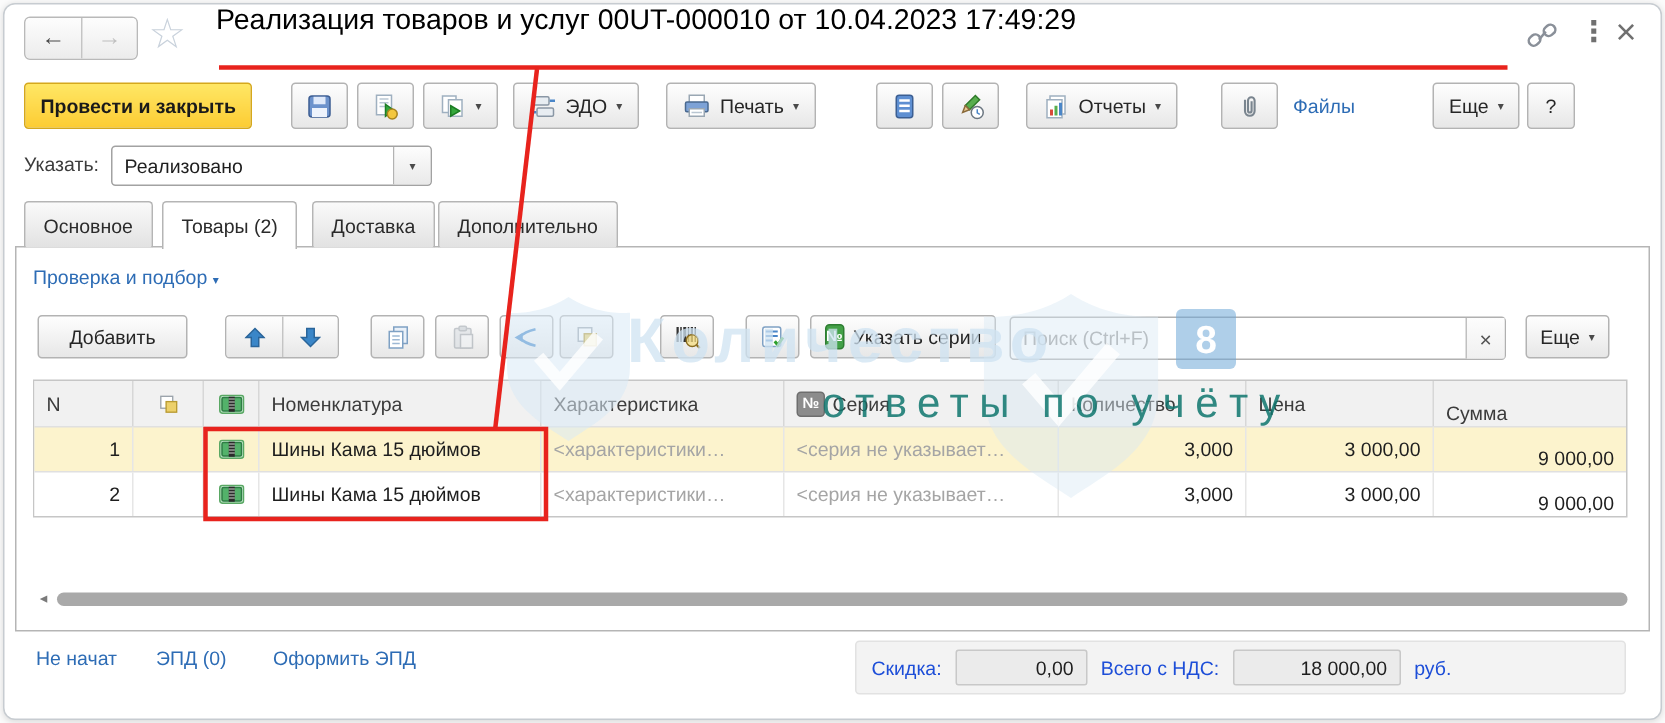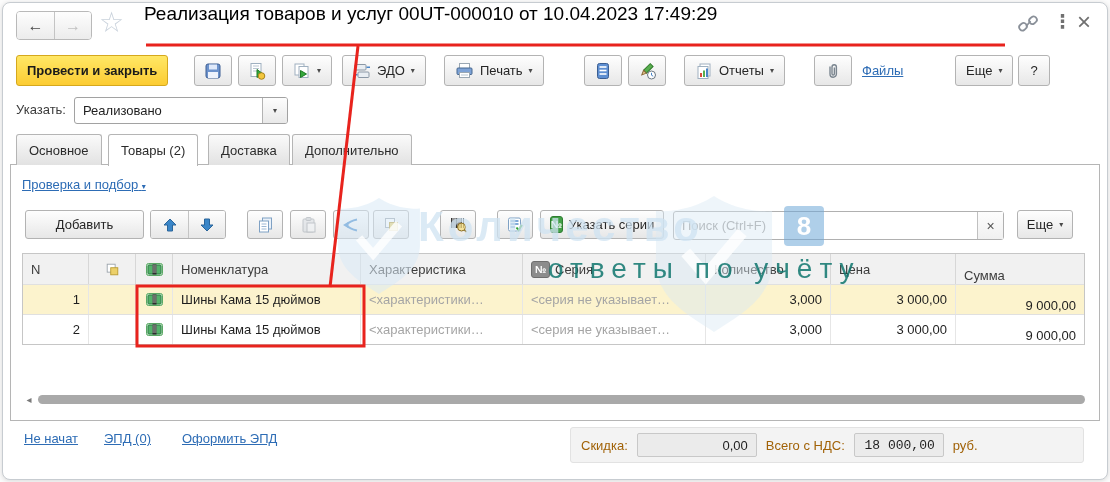--- a/index.html
+++ b/index.html
@@ -10,21 +10,21 @@
                border:1px solid #c7ccd1; border-radius:8px; box-shadow:0 1px 5px rgba(0,0,0,.14); z-index:0; }
 
   
   .btn { position:absolute; display:inline-flex; align-items:center; justify-content:center; gap:6px;
          border:1px solid #b3b3b3; border-radius:3px; background:linear-gradient(#fefefe,#e7e7e7);
          font-size:13px; color:#262626; height:31px; padding:0 10px; cursor:pointer; z-index:2; white-space:nowrap; }
   .btn.sm { height:29px; }
   .ibtn { padding:0; width:38px; }
   .ybtn { background:linear-gradient(#ffe765,#fccc33); border:1px solid #d5a81d; font-weight:bold; color:#1a1a1a; }
   .cr { font-size:8px; color:#4a4a4a; line-height:1; }
-  .lnk { color:#2d6cb5; text-decoration:underline; font-size:13px; cursor:pointer; z-index:2; position:absolute; white-space:nowrap; }
+  .lnk { color:#2d6cb5; font-size:13px; cursor:pointer; z-index:2; position:absolute; white-space:nowrap; }
   .lbl { position:absolute; font-size:13px; color:#3c3c3c; z-index:2; white-space:nowrap; }
 
   
   .navgrp { position:absolute; left:16px; top:11px; height:29px; display:flex; border:1px solid #b9b9b9;
             border-radius:4px; overflow:hidden; z-index:2; }
   .nbtn { width:37px; display:flex; align-items:center; justify-content:center; font-size:16px;
           background:linear-gradient(#fdfdfd,#ececec); cursor:pointer; }
   .nbtn + .nbtn { border-left:1px solid #c4c4c4; }
   .star { position:absolute; left:99px; top:6px; font-size:28px; color:#c9d2dc; z-index:2; cursor:pointer; }
   .title { position:absolute; left:144px; top:3px; font-size:19px; color:#000; z-index:2; white-space:nowrap; }
@@ -76,21 +76,21 @@
 
   
   .hscroll { position:absolute; left:22px; top:393px; width:1063px; height:13px; display:flex; align-items:center; z-index:2; }
   .hscroll .arr { width:14px; text-align:center; font-size:10px; color:#7a7a7a; cursor:pointer; }
   .hscroll .thumb { flex:1; height:9px; background:#a9a9a9; border-radius:5px; margin-left:2px; cursor:pointer; }
 
   
   .totals { position:absolute; left:570px; top:427px; width:514px; height:36px; background:#f3f3f3;
             border:1px solid #e2e2e2; border-radius:3px; display:flex; align-items:center; gap:9px;
             padding:0 10px; z-index:2; }
-  .totals .tlabel { font-size:13px; color:#a16207; white-space:nowrap; }
+  .totals .tlabel { font-size:13px; color:#1d4ed8; white-space:nowrap; }
   .tin { height:24px; background:#ebebeb; border:1px solid #c8c8c8; border-radius:2px; text-align:right;
          padding:0 8px; font-size:13px; color:#1e1e1e; }
 
   
   .wm { position:absolute; z-index:3; pointer-events:none; }
   .wm-brand { left:418px; top:203px; font-size:42px; letter-spacing:4px; color:#cfe3f2; opacity:.75; font-weight:bold; }
   .wm-badge { left:784px; top:206px; width:40px; height:40px; background:#6fa8d8; opacity:.55; border-radius:4px;
               display:flex; align-items:center; justify-content:center; color:#fff; font-size:26px; font-weight:bold; }
   .wm-tag { left:548px; top:253px; font-size:28px; letter-spacing:7px; color:#0f766e; opacity:.85; }
 
@@ -235,21 +235,21 @@
   <div class="tab" style="left:208px">Доставка</div>
   <div class="tab" style="left:292px">Дополнительно</div>
 
   <div class="panel"></div>
 
   <a class="lnk" style="left:22px;top:177px">
     <span>Проверка и подбор</span>
     <span class="cr" style="color:#2d6cb5">▾</span>
   </a>
 
-  <button class="btn sm" style="left:25px;top:210px;width:119px">Добавить</button>
+  <button class="btn sm" style="left:25px;top:210px;width:100px">Добавить</button>
 
   <div class="abs" style="left:150px;top:210px;display:flex;border:1px solid #b3b3b3;border-radius:3px;overflow:hidden;height:29px;z-index:2">
     <div style="width:37px;display:flex;align-items:center;justify-content:center;background:linear-gradient(#fefefe,#e7e7e7);cursor:pointer">
       <svg width="14" height="14" viewBox="0 0 14 14">
           <path d="M7 1 L13 7 H9.5 V13 H4.5 V7 H1 Z" fill="#3a86c8" stroke="#2a659a"></path>
         </svg>
     </div>
     <div style="width:37px;display:flex;align-items:center;justify-content:center;background:linear-gradient(#fefefe,#e7e7e7);border-left:1px solid #c4c4c4;cursor:pointer">
       <svg width="14" height="14" viewBox="0 0 14 14" style="transform:rotate(180deg)">
           <path d="M7 1 L13 7 H9.5 V13 H4.5 V7 H1 Z" fill="#3a86c8" stroke="#2a659a"></path>
@@ -429,23 +429,23 @@
   <div class="wm wm-brand">Количество</div>
   <div class="wm wm-badge">8</div>
   <div class="wm wm-tag">ответы по учёту</div>
 
   <a class="lnk" style="left:24px;top:431px">Не начат</a>
   <a class="lnk" style="left:104px;top:431px">ЭПД (0)</a>
   <a class="lnk" style="left:182px;top:431px">Оформить ЭПД</a>
 
   <div class="totals">
     <span class="tlabel">Скидка:</span>
-    <input class="tin" style="width: 120px;" readonly="" value="0,00">
+    <input class="tin" style="width: 88px;" readonly="" value="0,00">
     <span class="tlabel">Всего с НДС:</span>
-    <input class="tin" style="width: 90px; font-family: Liberation Mono, monospace;" readonly="" value="18 000,00">
+    <input class="tin" style="width: 112px;" readonly="" value="18 000,00">
     <span class="tlabel">руб.</span>
   </div>
 
   <svg class="anno">
     <line x1="146" y1="45" x2="1005" y2="45" stroke-width="3" stroke="#e8231d"></line>
     <line x1="358" y1="46" x2="330" y2="287" stroke-width="3" stroke="#e8231d"></line>
     <rect x="137" y="286" width="227" height="60" fill="none" stroke-width="3" stroke="#e8231d"></rect>
   </svg>
 </div>
 

